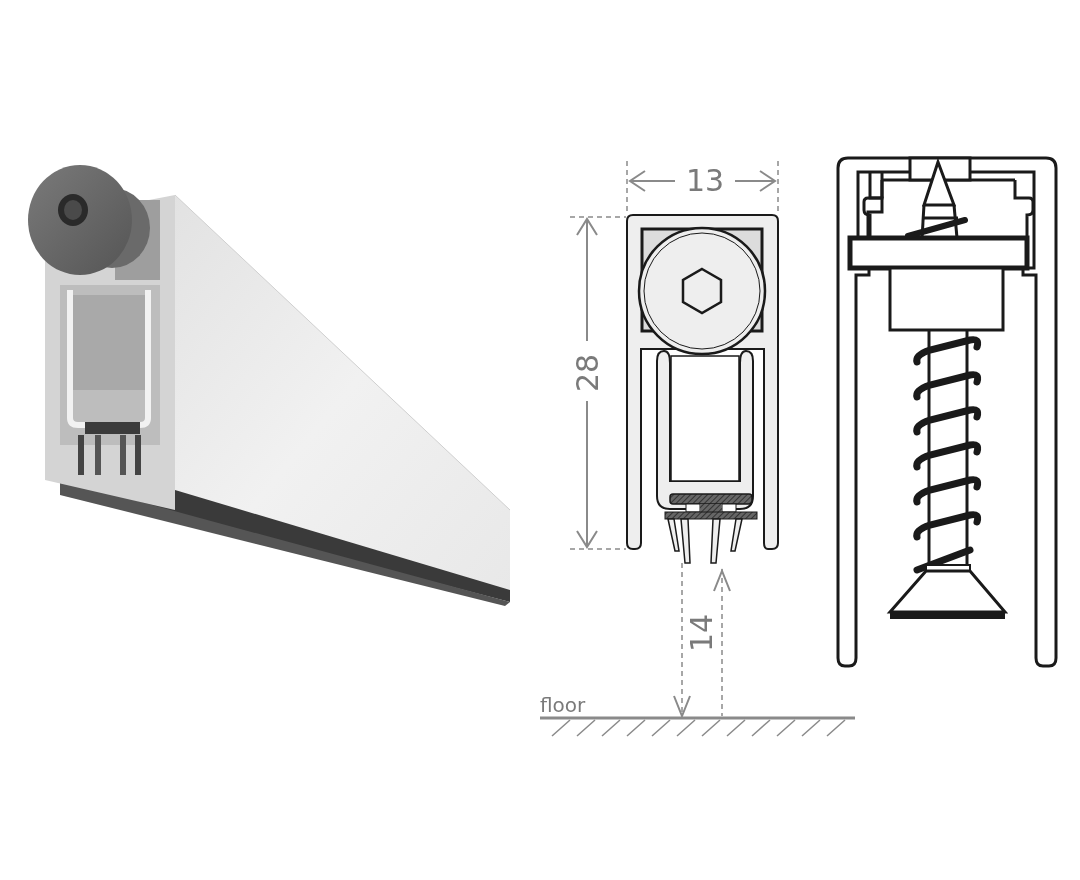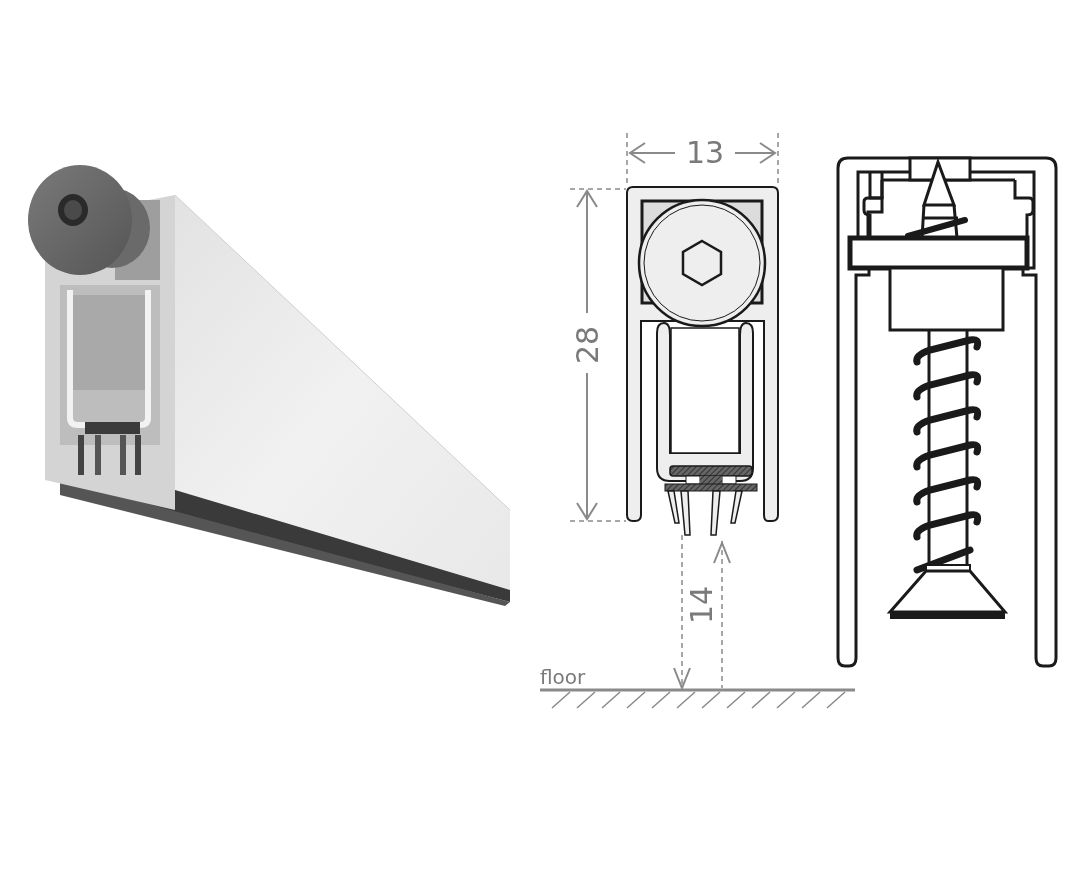--- a/index.html
+++ b/index.html
@@ -1,19 +1,19 @@
 <!DOCTYPE html>
 <html><head>
 <meta charset="utf-8">
 <style>
   html, body { margin: 0; padding: 0; background: #ffffff; }
   body { width: 1080px; height: 880px; position: relative; overflow: hidden; font-family: "DejaVu Sans", sans-serif; }
   .panel { position: absolute; }
   #photo { left: 0; top: 150px; width: 520px; height: 470px; }
-  #section { left: 530px; top: 123px; width: 330px; height: 600px; }
+  #section { left: 530px; top: 151px; width: 330px; height: 600px; }
   #detail { left: 820px; top: 140px; width: 260px; height: 540px; }
   svg { display: block; }
   .dim-text { font-family: "DejaVu Sans", sans-serif; fill: #7a7a7a; }
 </style>
 </head>
 <body>
 
 <div class="panel" id="photo">
   <svg width="520" height="470" viewBox="0 0 520 470">
     <defs>

